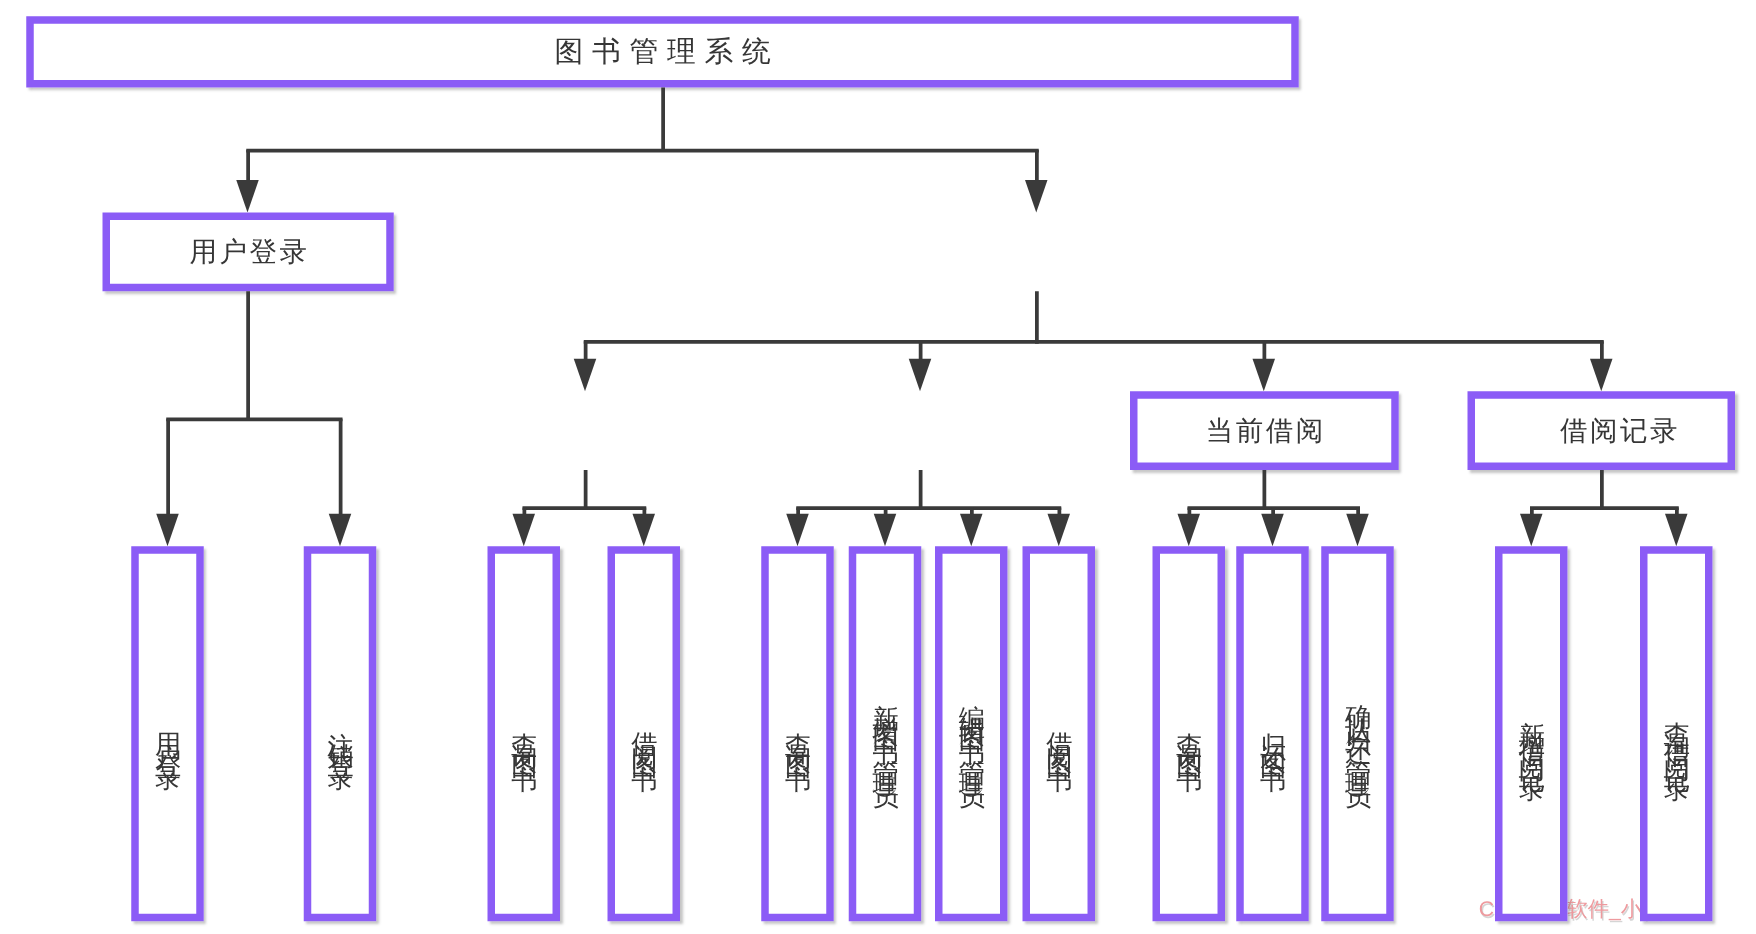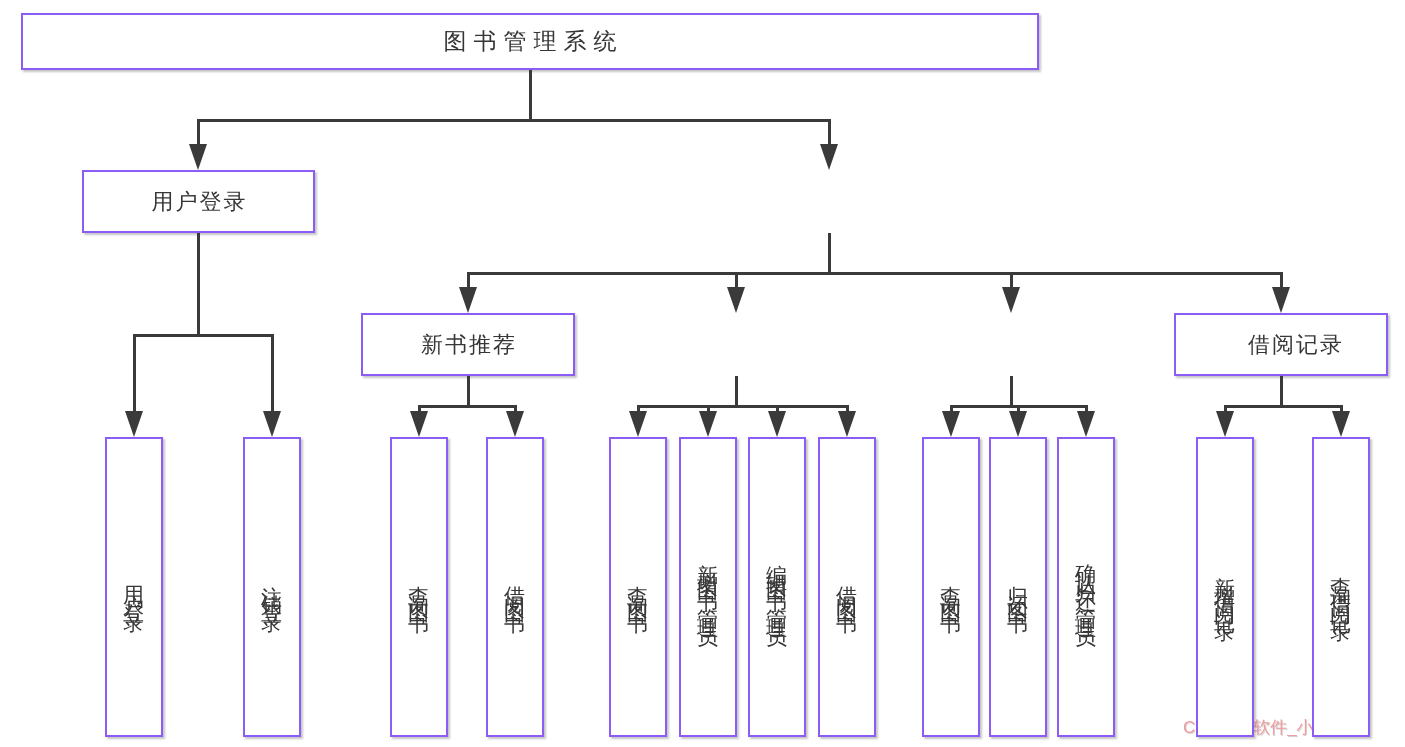--- a/index.html
+++ b/index.html
@@ -8,21 +8,21 @@
     width: 1405px;
     height: 747px;
     background: #ffffff;
     font-family: "Liberation Sans", "DejaVu Sans", sans-serif;
     overflow: hidden;
   }
   .box {
     position: absolute;
     box-sizing: border-box;
     background: #ffffff;
-    border: 2px solid #8b5cf6;
+    border: 6px solid #8b5cf6;
     box-shadow: 2px 2px 2px rgba(90,90,90,0.35);
     display: flex;
     align-items: center;
     justify-content: center;
     color: #363636;
     z-index: 2;
   }
   .hlabel { font-size: 22px; letter-spacing: 2px; text-indent: 2px; white-space: nowrap; }
   .hlabel-root { font-size: 23px; letter-spacing: 7px; text-indent: 7px; white-space: nowrap; }
   .vlabel {
@@ -86,22 +86,22 @@
   <div class="line hl" style="left:466.5px; top:271.5px; width:816px;"></div>
   <div class="line vl" style="left:466.5px;  top:273px; height:20px;"></div>
   <div class="arrow" style="left:459px;  top:287px;"></div>
   <div class="line vl" style="left:734.5px;  top:273px; height:20px;"></div>
   <div class="arrow" style="left:727px;  top:287px;"></div>
   <div class="line vl" style="left:1009.5px; top:273px; height:20px;"></div>
   <div class="arrow" style="left:1002px; top:287px;"></div>
   <div class="line vl" style="left:1279.5px; top:273px; height:20px;"></div>
   <div class="arrow" style="left:1272px; top:287px;"></div>
 
-  <div class="box" style="left:361px; top:313px; width:214px; height:63px;">
-    <span class="hlabel">新书推荐</span>
+  <div class="box" style="left:904px; top:313px; width:215px; height:63px;">
+    <span class="hlabel">当前借阅</span>
   </div>
   <div class="box" style="left:1174px; top:313px; width:214px; height:63px;padding-left:28px;">
     <span class="hlabel">借阅记录</span>
   </div>
 
   <div class="line vl" style="left:466.5px; top:376px; height:32px;"></div>
   <div class="line hl" style="left:417.5px; top:404.5px; width:99px;"></div>
   <div class="line vl" style="left:417.5px; top:406px; height:12px;"></div>
   <div class="arrow" style="left:410px; top:411px;"></div>
   <div class="line vl" style="left:513.5px; top:406px; height:12px;"></div>

